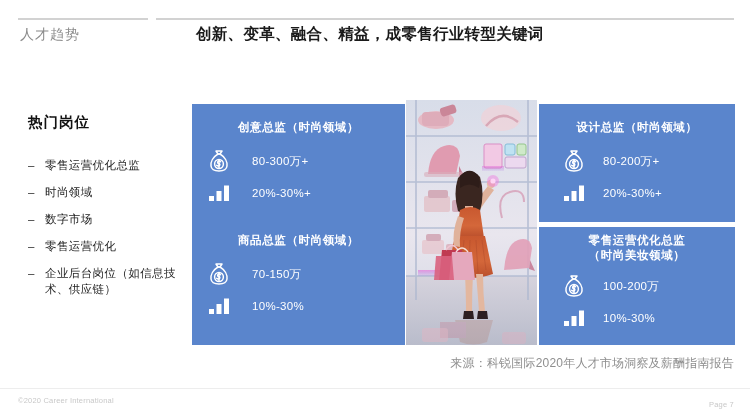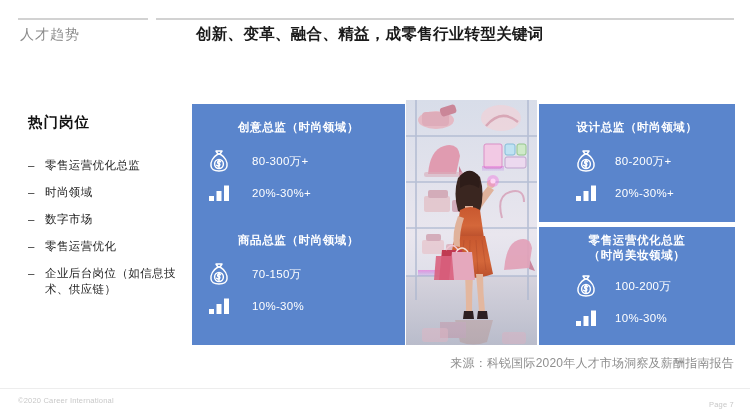--- a/index.html
+++ b/index.html
@@ -83,21 +83,21 @@
   .card-br .card-title { }
 
   .stat-rows { margin-top: 10px; }
   .card-br .stat-rows { margin-top: 7px; }
   .stat-row {
     display: flex;
     align-items: center;
     height: 32px;
     padding-left: 12px;
   }
-  .card-tr .stat-row, .card-br .stat-row { padding-left: 32px; }
+  .card-tr .stat-row, .card-br .stat-row { padding-left: 20px; }
   .stat-icon {
     width: 30px; height: 26px;
     display: flex; align-items: center; justify-content: center;
     flex: 0 0 30px;
   }
   .stat-icon svg { display: block; }
   .stat-val {
     margin-left: 18px;
     font-size: 11.5px;
     letter-spacing: .3px;

